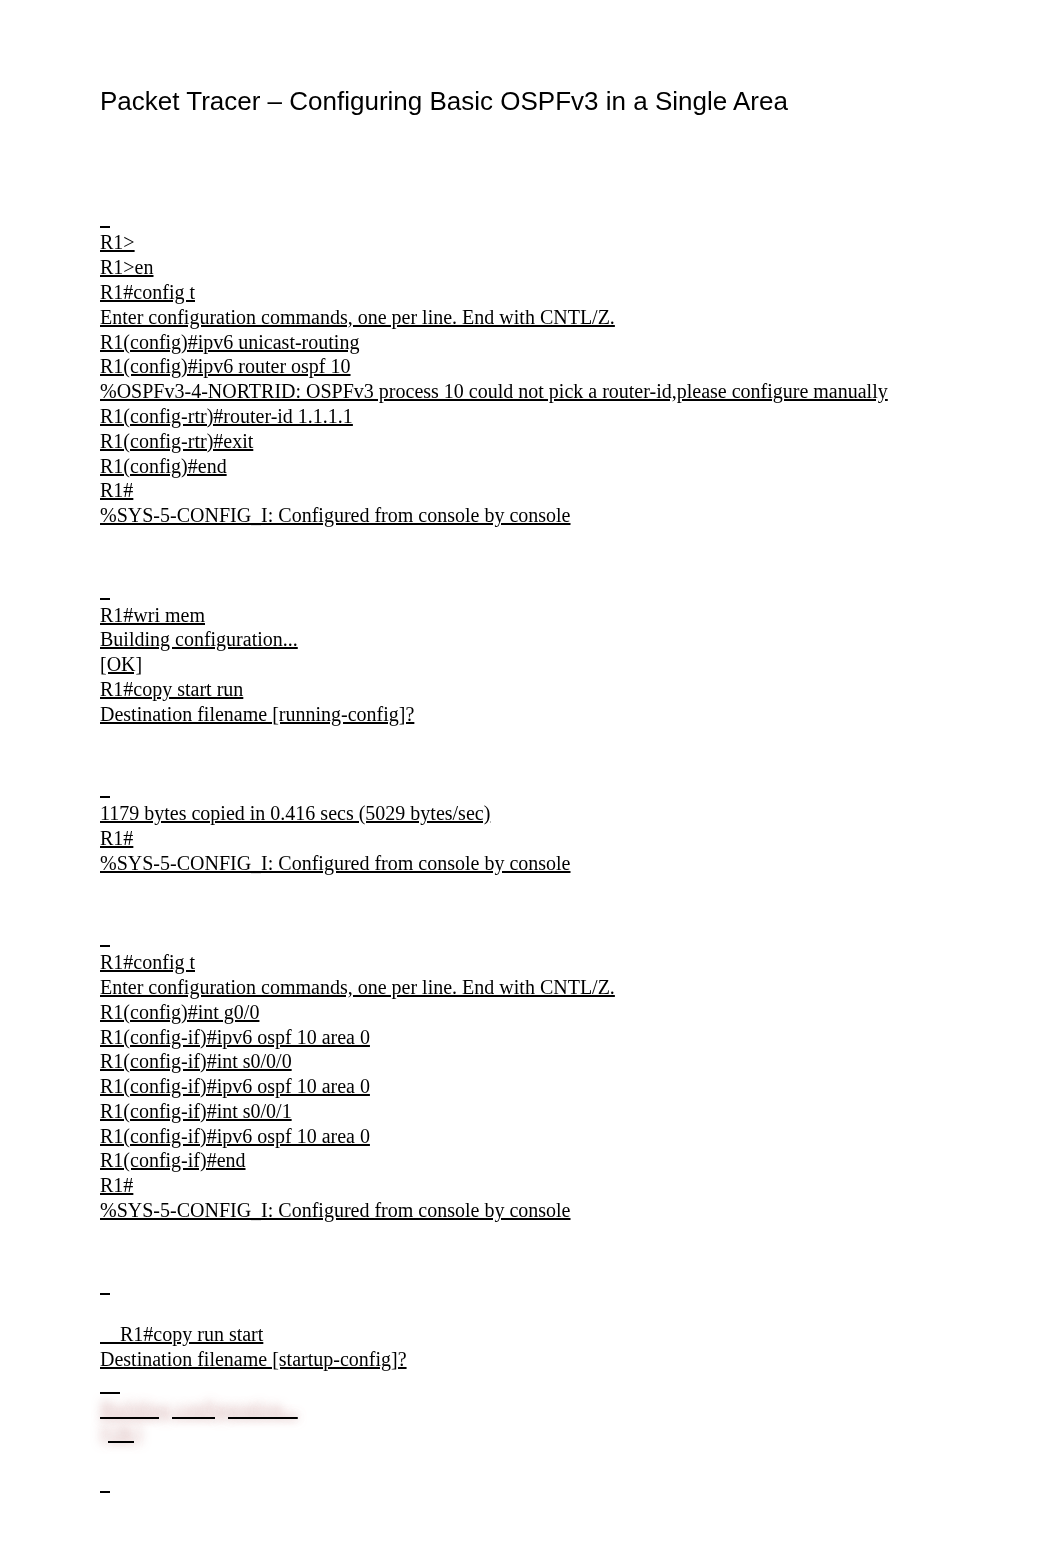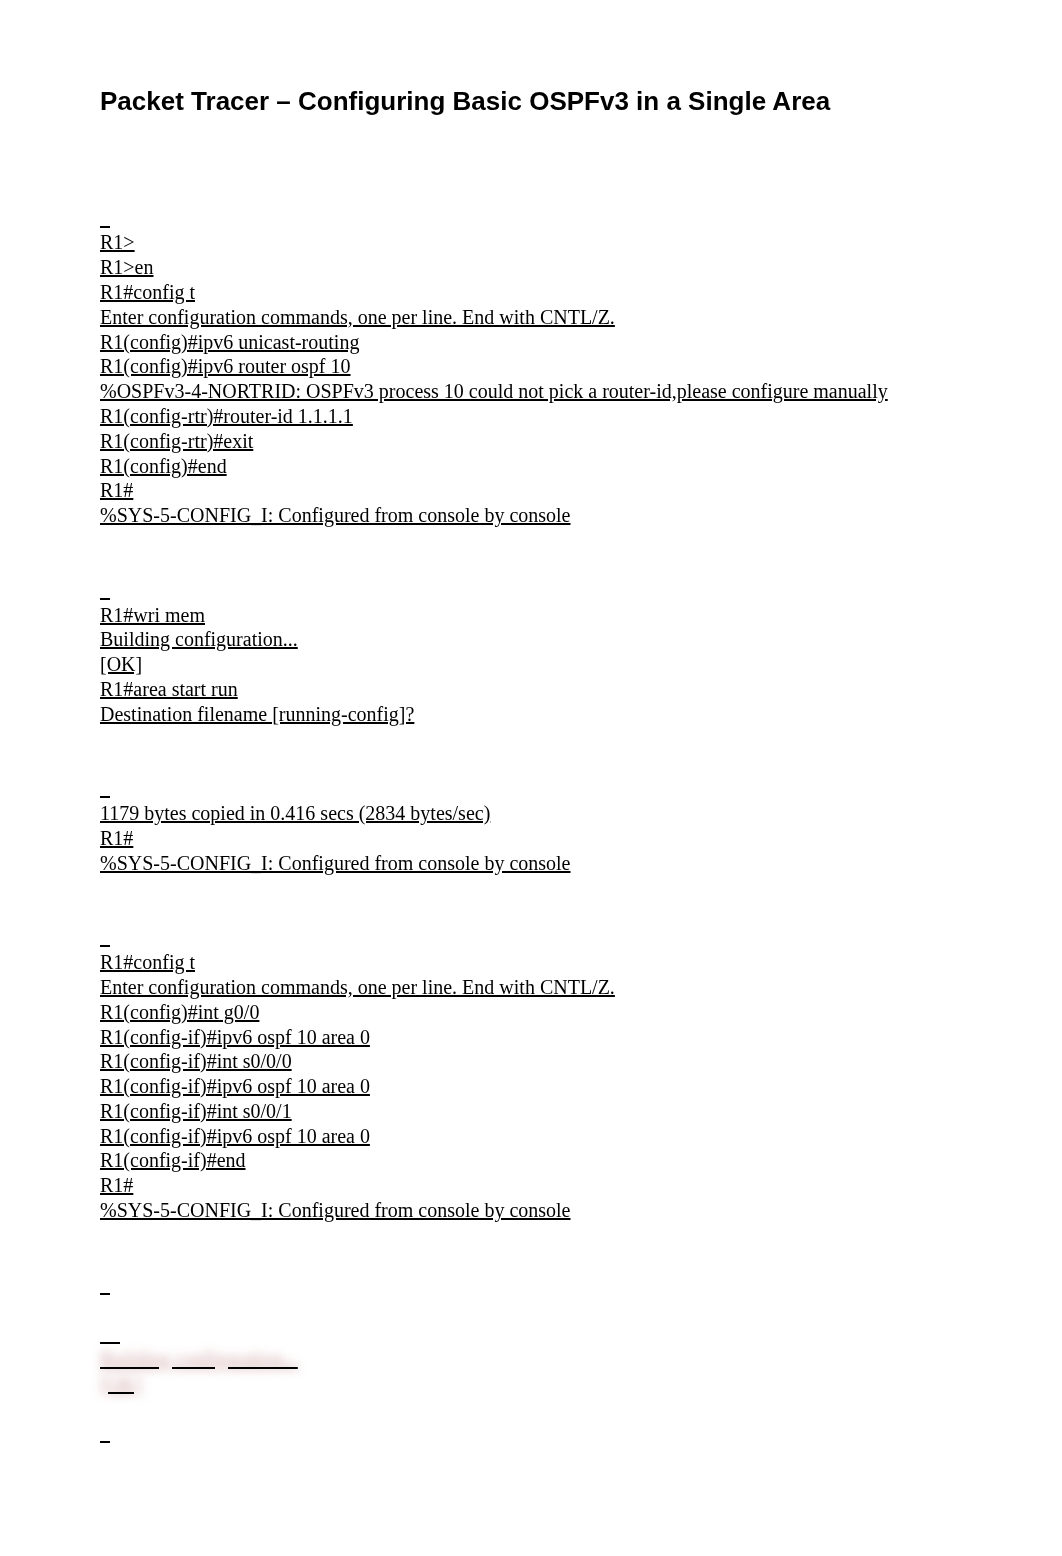--- a/index.html
+++ b/index.html
@@ -10,21 +10,21 @@
     body {
       width: 1062px;
       height: 1556px;
       background: #ffffff;
       font-family: "Times New Roman", Times, serif;
       color: #000000;
       padding: 85px 100px 0 100px;
     }
     .title {
       font-family: Arial, Helvetica, sans-serif;
-      font-weight: bold;
+      font-weight: normal;
       font-size: 26px;
       line-height: 1.3;
       margin-bottom: 62px;
     }
     .terminal {
       font-size: 20px;
       line-height: 1.24;
       white-space: pre-wrap;
       text-decoration: underline;
     }
@@ -54,33 +54,35 @@
 R1(config)#ipv6 router ospf 10
 %OSPFv3-4-NORTRID: OSPFv3 process 10 could not pick a router-id,please configure manually
 R1(config-rtr)#router-id 1.1.1.1
 R1(config-rtr)#exit
 R1(config)#end
 R1#
 %SYS-5-CONFIG_I: Configured from console by console</div>
   <div class="block">R1#wri mem
 Building configuration...
 [OK]
-R1#area start run
+R1#copy start run
 Destination filename [running-config]?</div>
-  <div class="block">1179 bytes copied in 0.416 secs (2834 bytes/sec)
+  <div class="block">1179 bytes copied in 0.416 secs (5029 bytes/sec)
 R1#
 %SYS-5-CONFIG_I: Configured from console by console</div>
   <div class="block">R1#config t
 Enter configuration commands, one per line. End with CNTL/Z.
 R1(config)#int g0/0
 R1(config-if)#ipv6 ospf 10 area 0
 R1(config-if)#int s0/0/0
 R1(config-if)#ipv6 ospf 10 area 0
 R1(config-if)#int s0/0/1
 R1(config-if)#ipv6 ospf 10 area 0
 R1(config-if)#end
 R1#
 %SYS-5-CONFIG_I: Configured from console by console</div>
   <div class="block">
+    <span>R1#copy run start
+Destination filename [startup-config]?</span>
     <div class="blurred">Building configuration...
 [OK]</div>
   </div>
 </div>
 
 </body></html>

